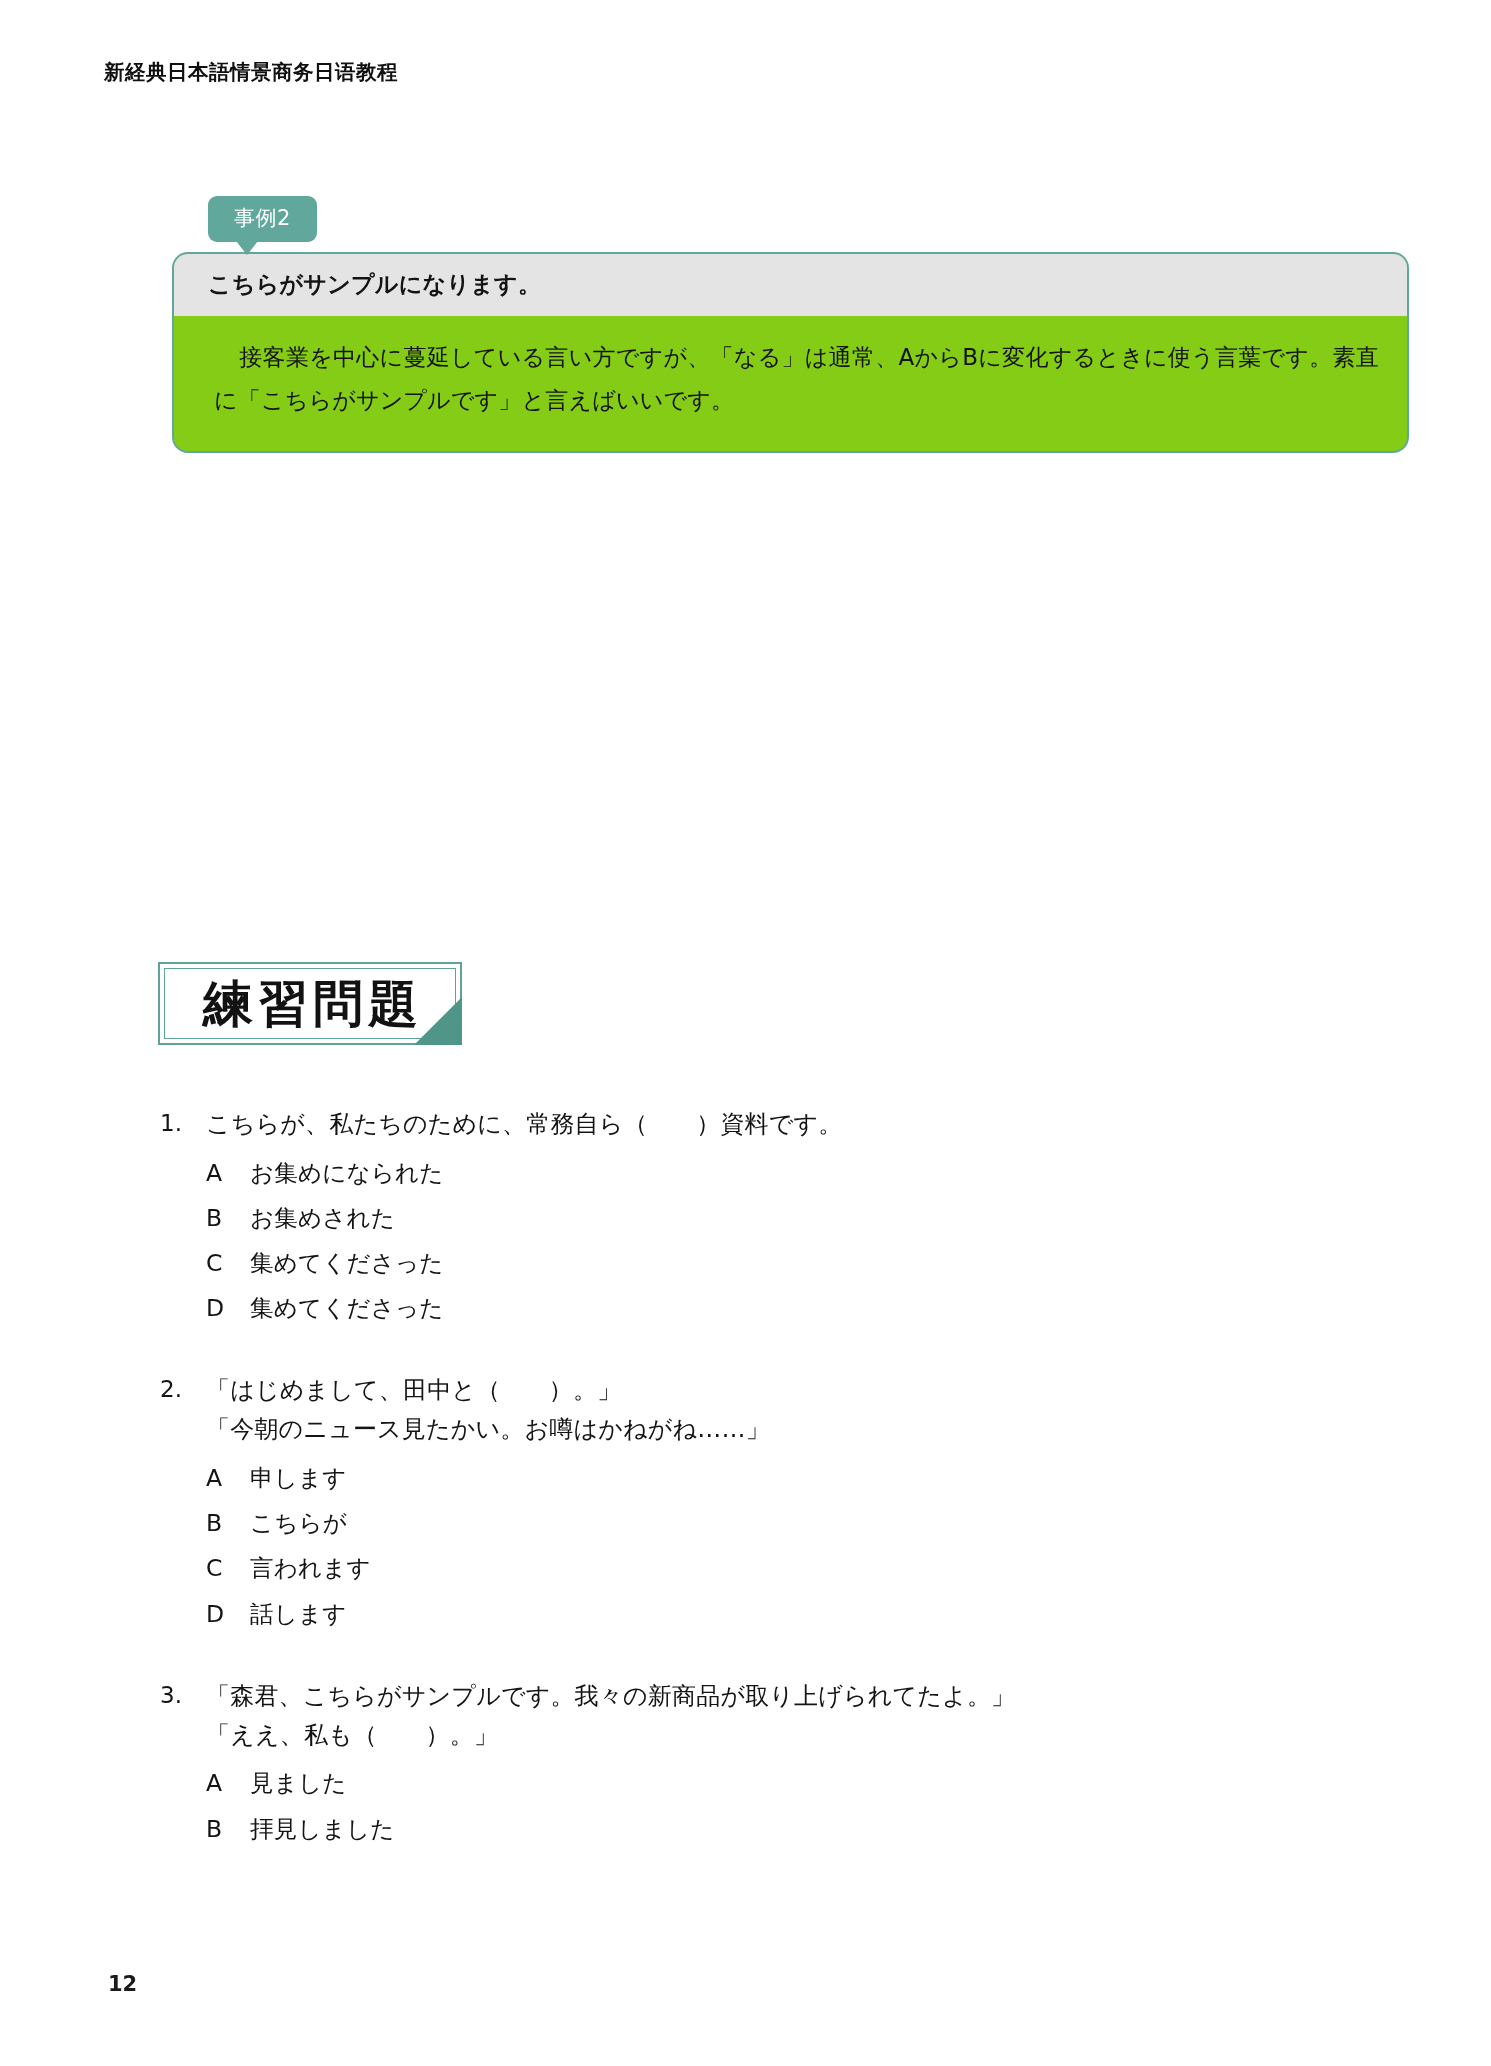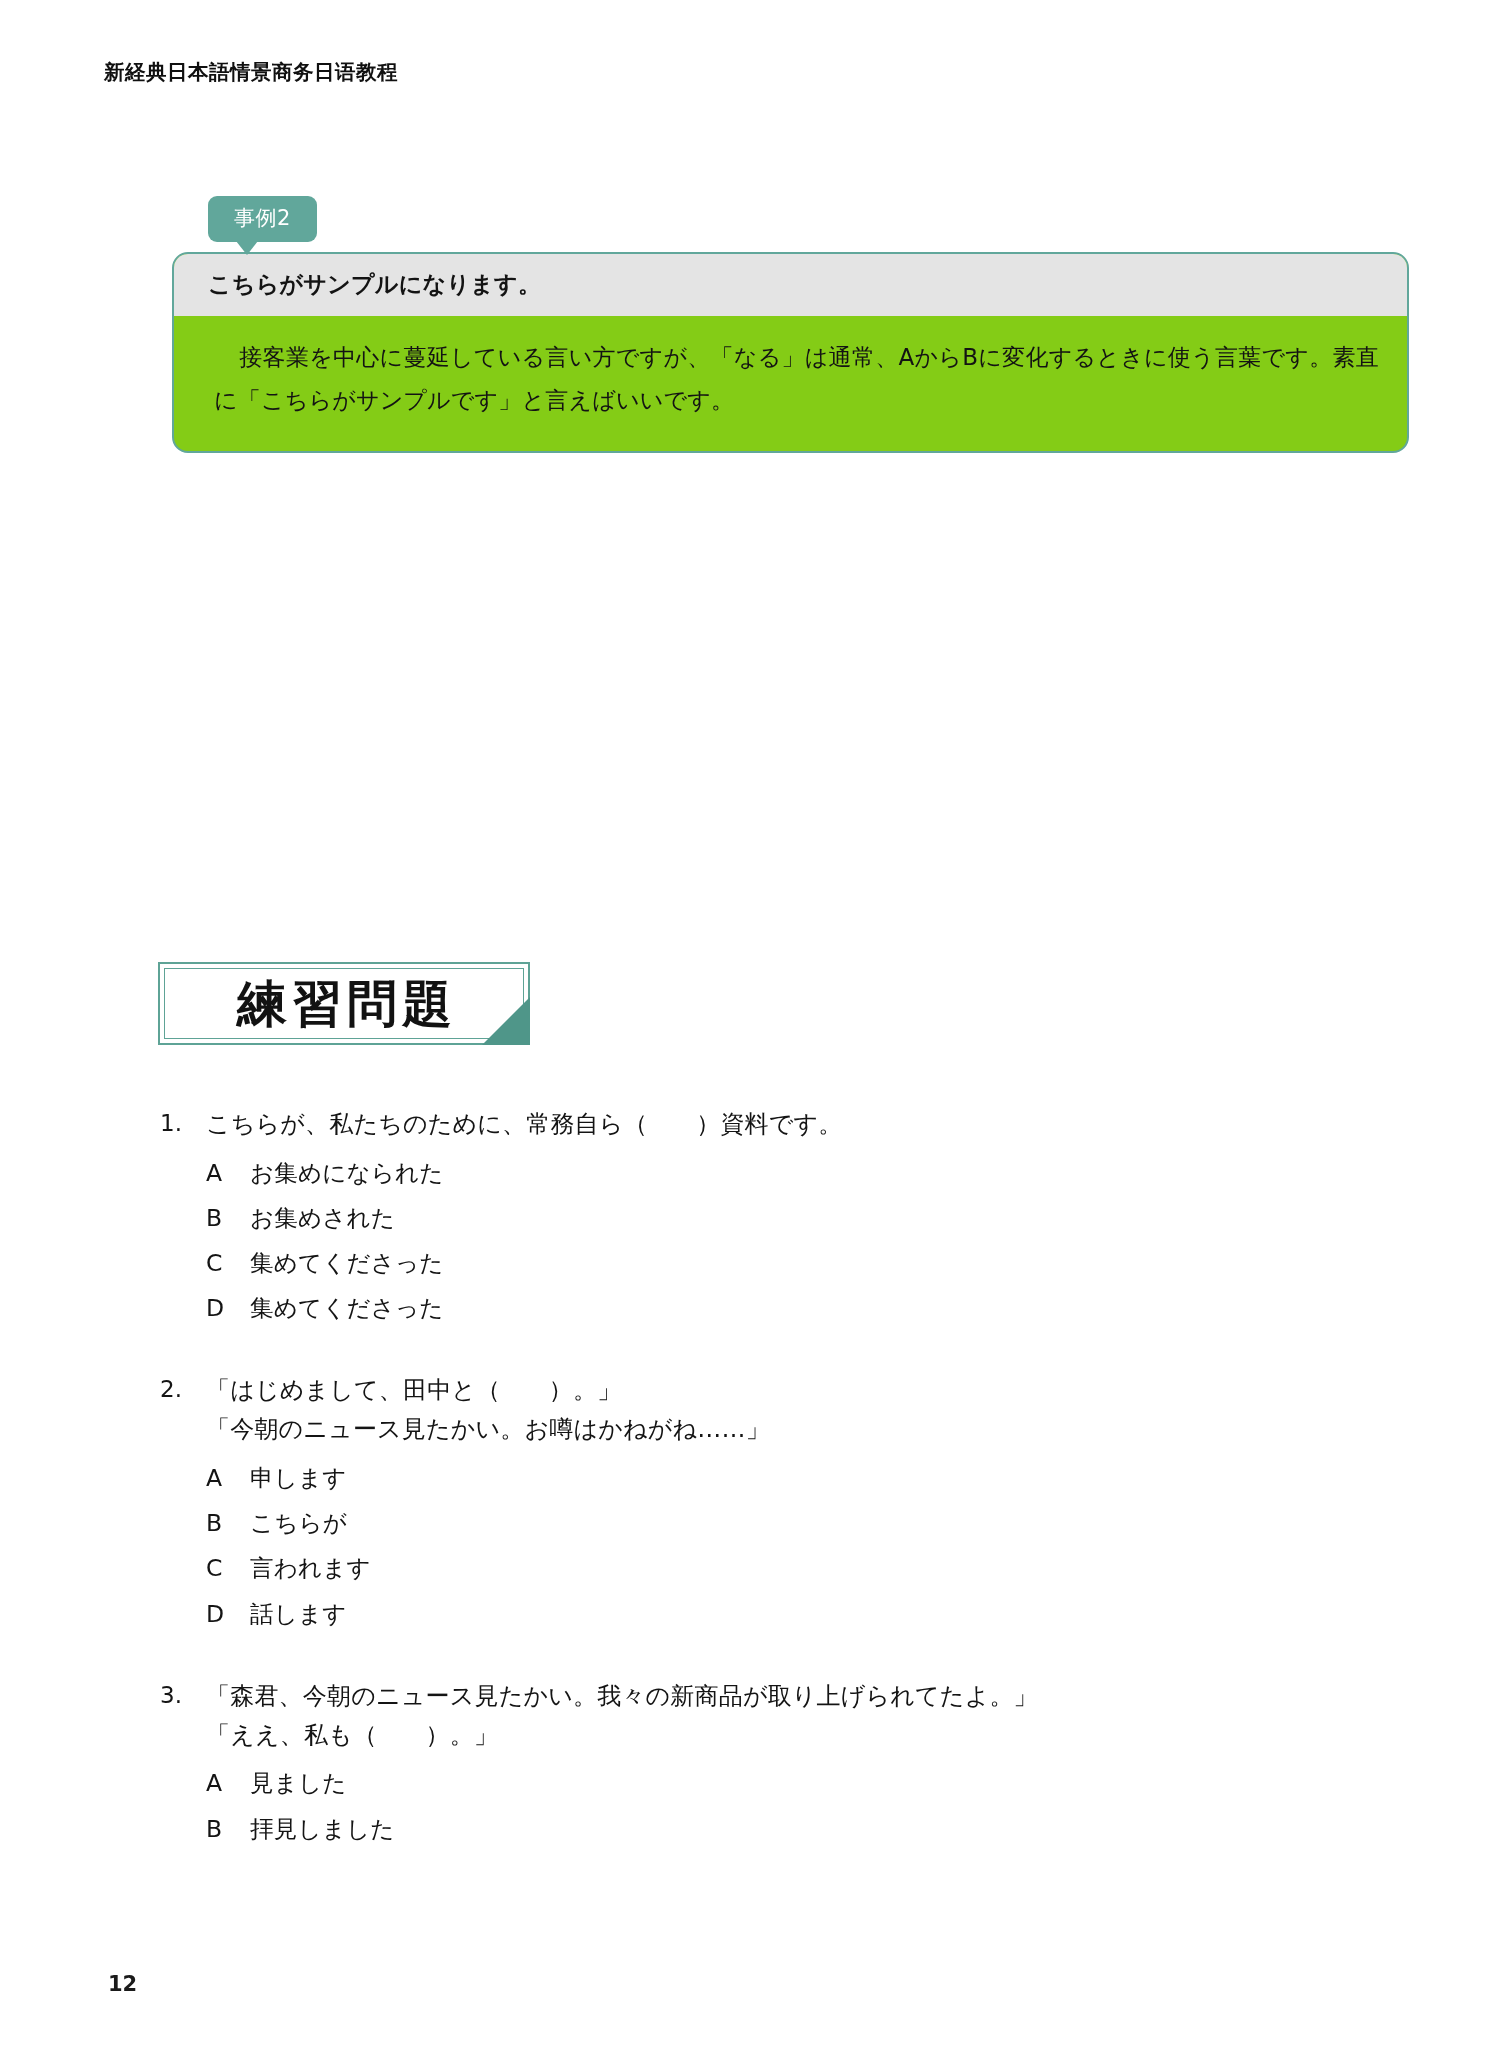--- a/index.html
+++ b/index.html
@@ -97,21 +97,21 @@
   .case-body p {
     margin: 0;
     text-indent: 1.1em;
   }
 
   
   .exercise-heading {
     position: absolute;
     left: 158px;
     top: 962px;
-    width: 372px;
+    width: 304px;
     height: 83px;
   }
   .exercise-heading .outer {
     position: absolute;
     inset: 0;
     border: 2.5px solid #5ea396;
     box-sizing: border-box;
   }
   .exercise-heading .inner {
     position: absolute;
@@ -282,21 +282,21 @@
         <div class="opt">
           <span class="opt-letter">D</span>
           <span class="opt-text">話します</span>
         </div>
       </div>
     </div>
 
     <div class="q">
       <div class="q-line">
         <span class="q-num">3.</span>
-        <span class="q-text">「森君、今朝のニュース見たかい。我々の新商品が取り上げられてたよ。」</span>
+        <span class="q-text">「森君、こちらがサンプルです。我々の新商品が取り上げられてたよ。」</span>
       </div>
       <div class="q-sub">「ええ、私も（　　）。」</div>
       <div class="opts">
         <div class="opt">
           <span class="opt-letter">A</span>
           <span class="opt-text">見ました</span>
         </div>
         <div class="opt">
           <span class="opt-letter">B</span>
           <span class="opt-text">拝見しました</span>

